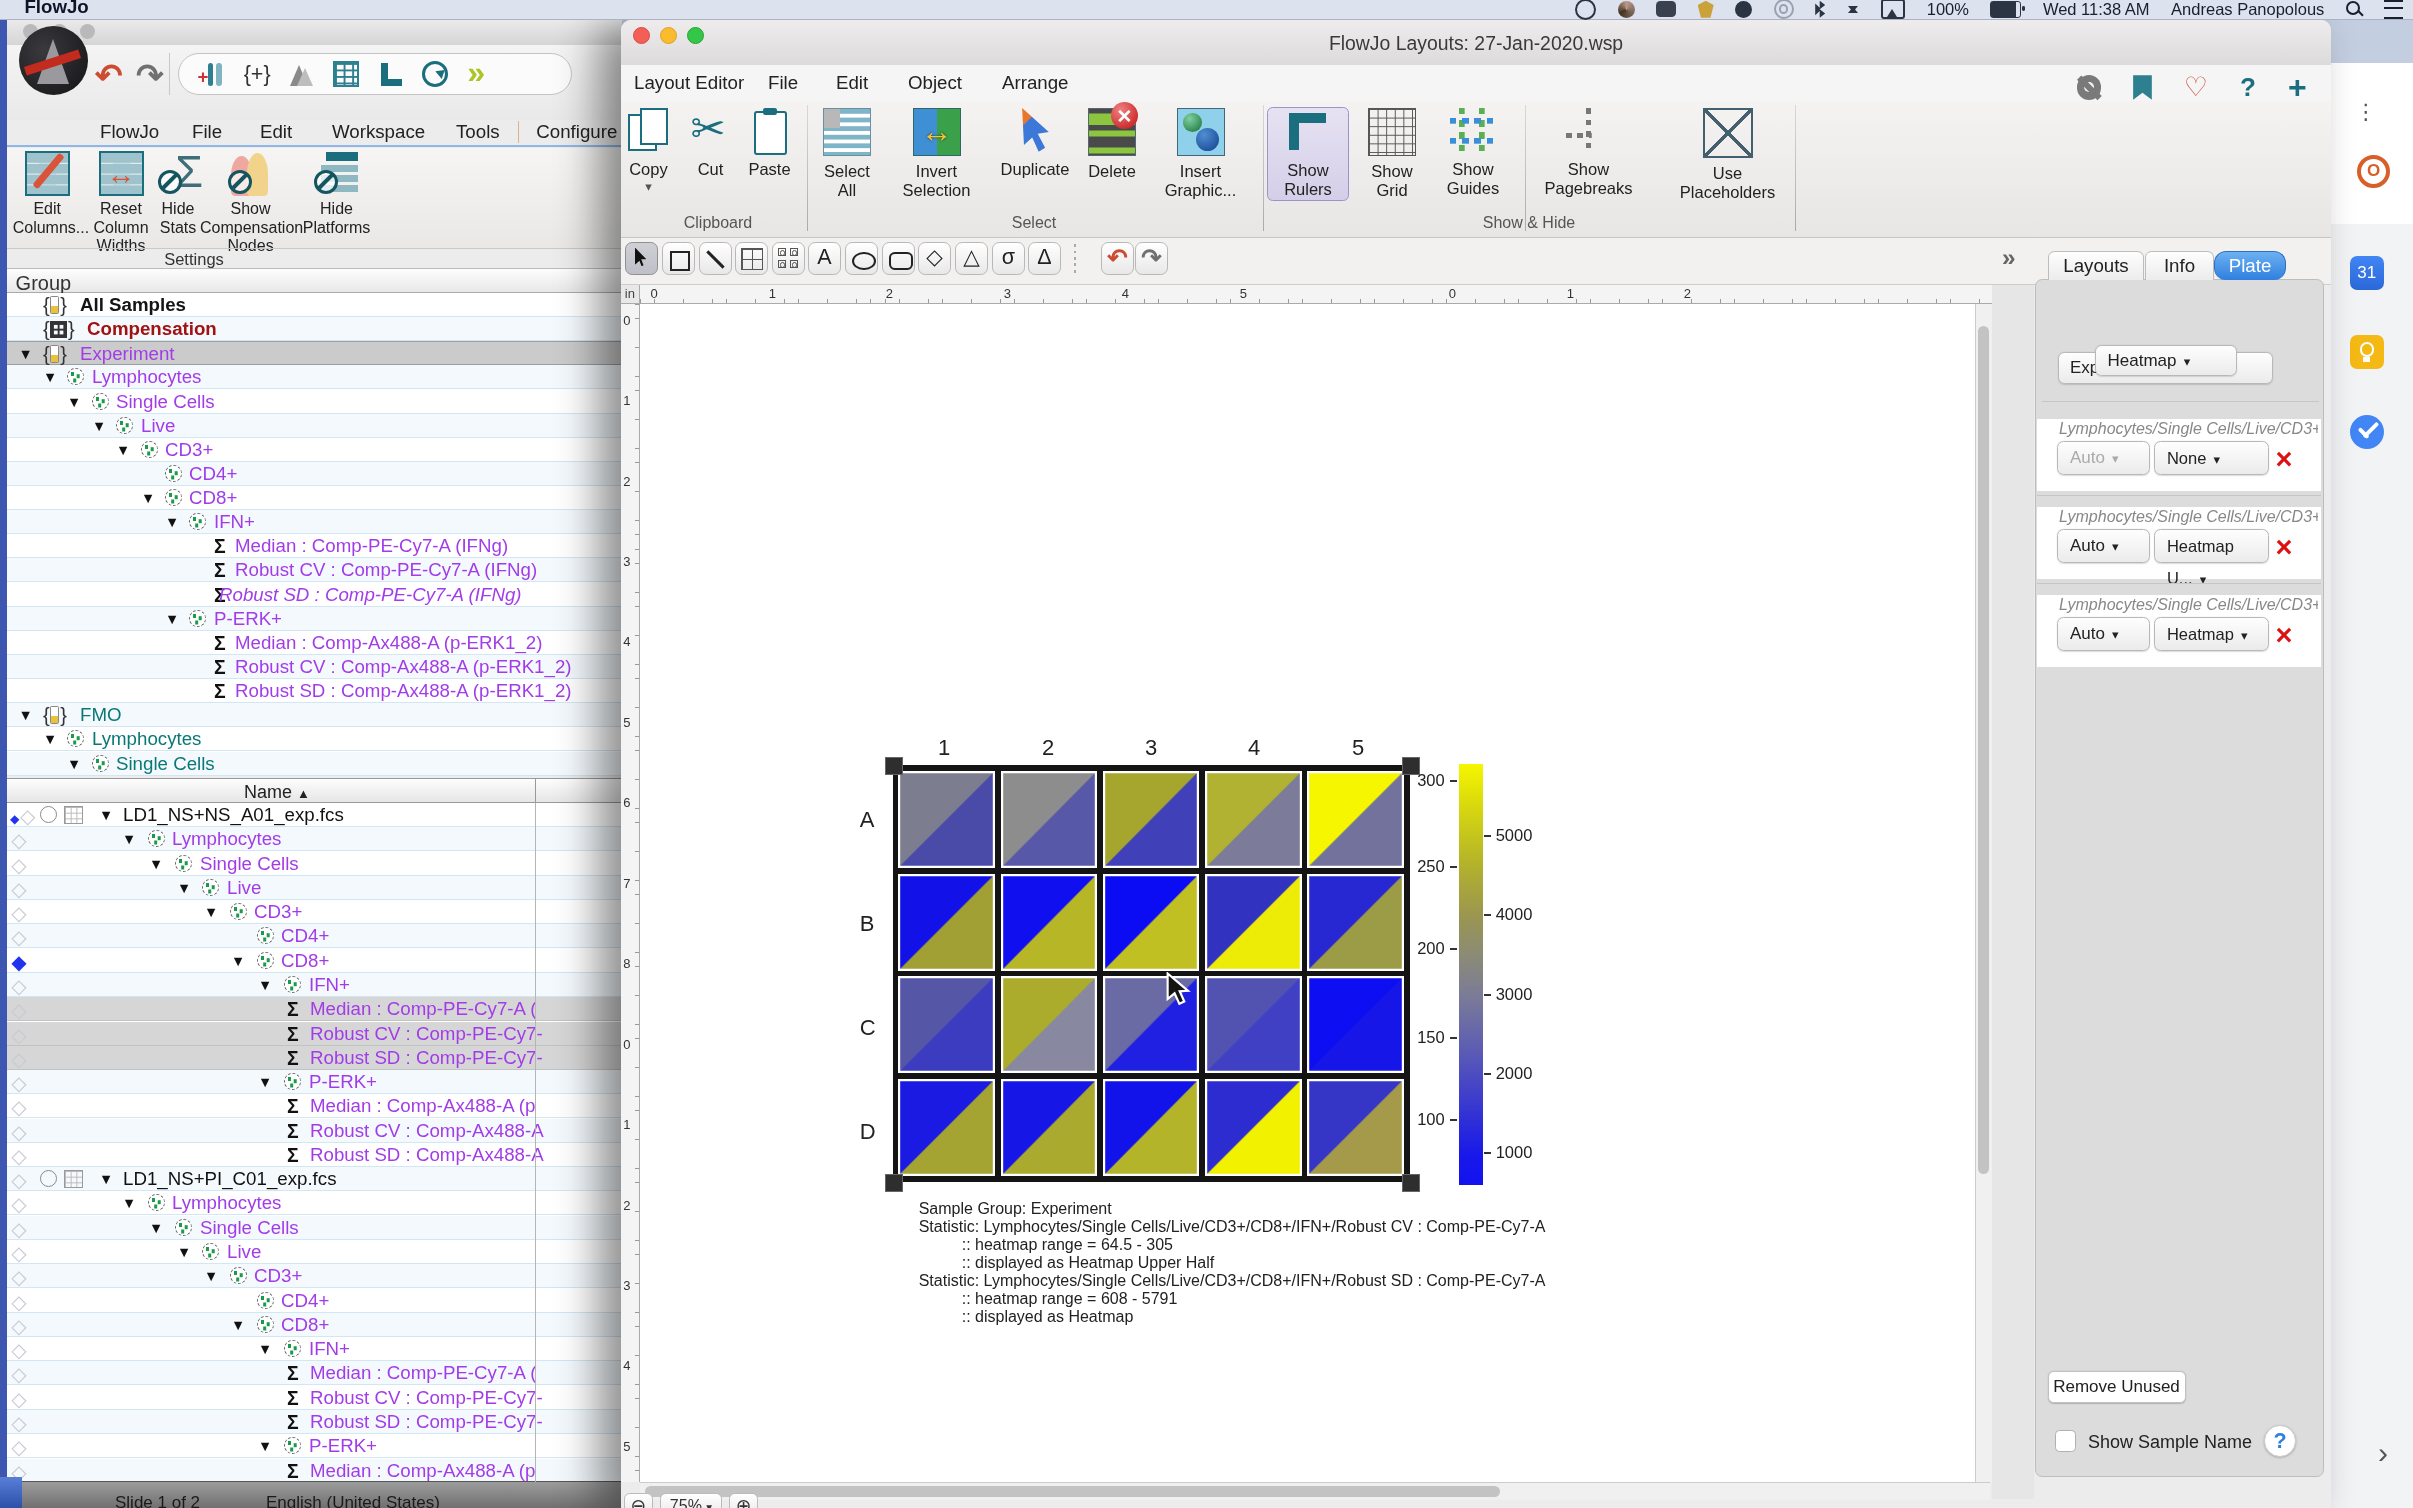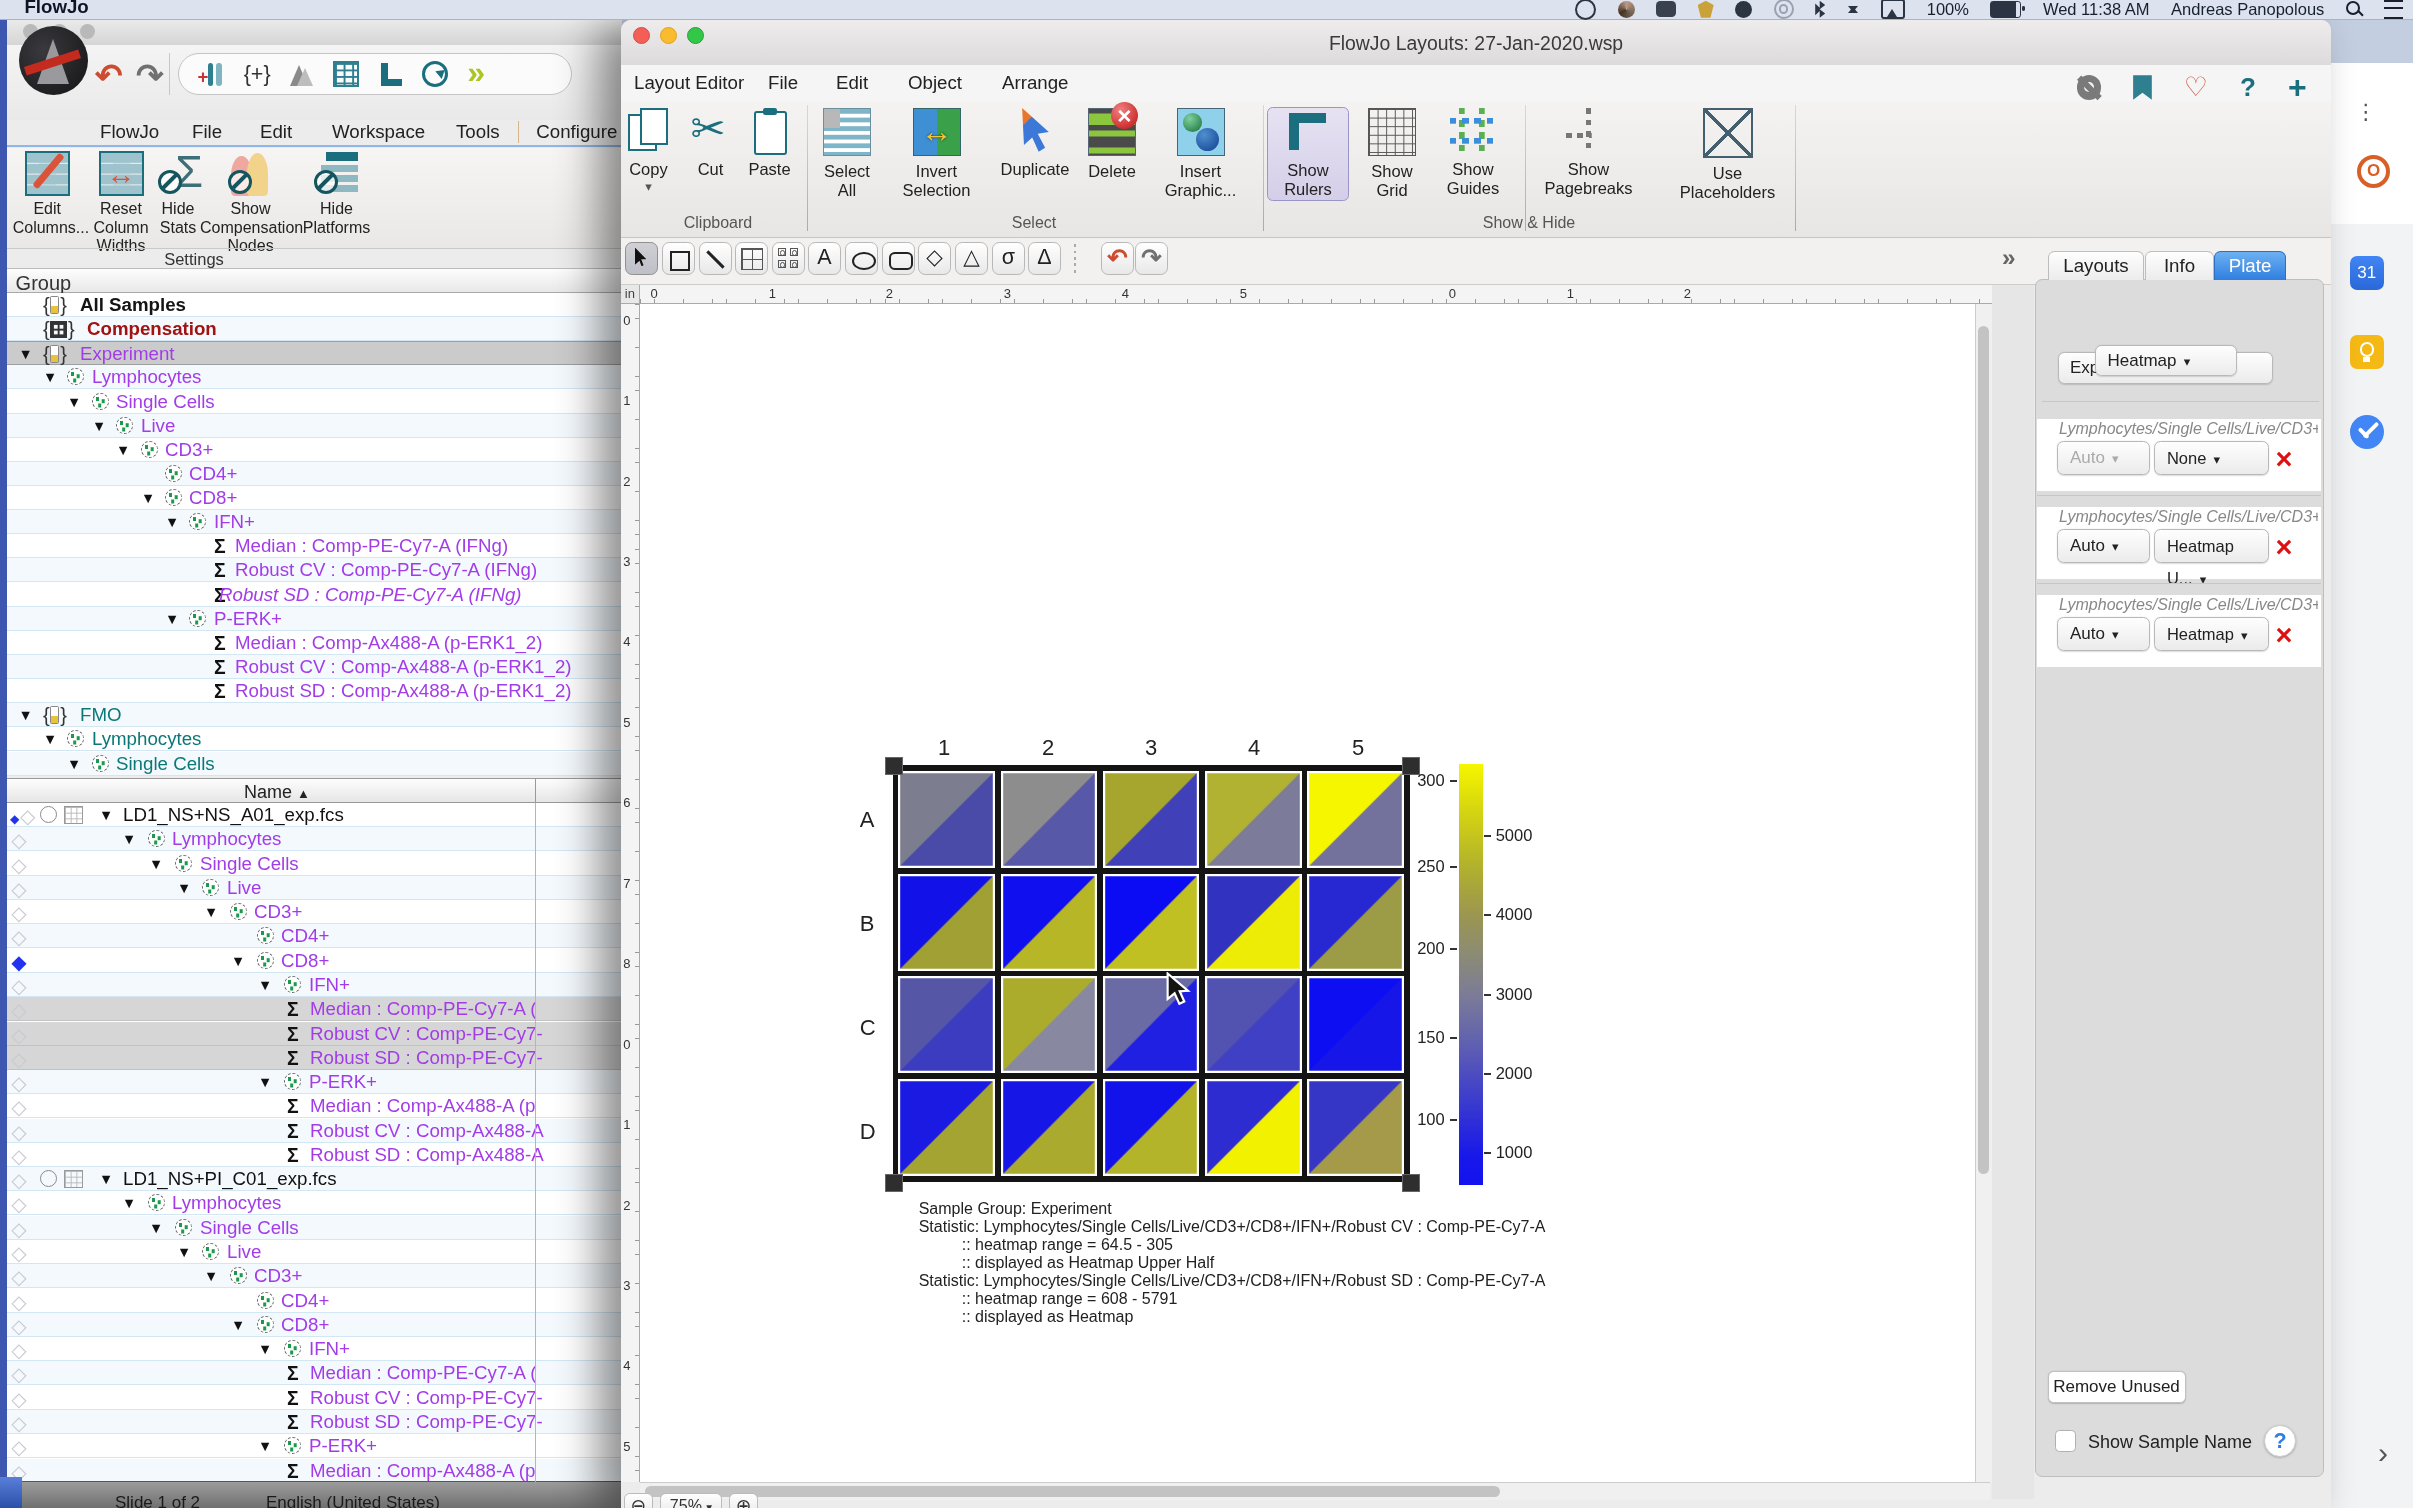--- a/index.html
+++ b/index.html
@@ -197,21 +197,21 @@
   .slab-l{position:absolute;width:52px;text-align:right;left:753px;font-size:16.5px;color:#222;}
   .slab-r{position:absolute;left:856px;font-size:16.5px;color:#222;}
   
   #caption{position:absolute;left:279px;top:896px;font-size:16px;color:#222;line-height:18px;}
   .cap-ind{padding-left:43px;}
   
   #cursor{position:absolute;left:524px;top:668px;z-index:9;}
   
   #ptabs{position:absolute;top:231px;height:29px;z-index:4;}
   .ptab{position:absolute;top:0;height:29px;border:0.7px solid #bdbdbd;border-bottom:none;border-radius:6.5px 6.5px 0 0;background:linear-gradient(#fefefe,#ececec);text-align:center;font-size:18.7px;color:#222;line-height:27px;box-sizing:border-box;}
-  .ptab.active{background:linear-gradient(#6db1f2,#2f7fe0);color:#fff;border-color:#2f6fc0;}
+  .ptab.active{background:linear-gradient(#6db1f2,#2f7fe0);color:#fff;border-color:#2f6fc0;border-radius:12px;}
   #panel{position:absolute;left:1414px;top:259px;width:289px;height:1198px;background:#dcdcdc;border:0.7px solid #bdbdbd;border-radius:7.2px;box-sizing:border-box;}
   .drop{position:absolute;border:1.4px solid #b8b8b8;border-radius:6.5px;background:linear-gradient(#fefefe,#ebebeb);font-size:17px;color:#222;line-height:29.5px;padding-left:11.5px;box-sizing:border-box;box-shadow:0 0.7px 1.4px rgba(0,0,0,.15);}
   .drop .dd{font-size:13px;margin-left:7.2px;}
   .drop.disabled{color:#aaa;}
   .statsec{position:absolute;left:1.4px;width:284px;background:#fff;}
   .statpath{position:absolute;left:21.5px;top:1.4px;font-style:italic;font-size:16px;color:#888;white-space:nowrap;overflow:hidden;width:259px;}
   .redx{position:absolute;font-size:29px;font-weight:900;color:#dd1111;line-height:29px;}
   #removeu{position:absolute;left:11.5px;top:1091px;width:136px;height:30px;background:#fff;border:0.7px solid #c0c0c0;border-radius:5.7px;font-size:17px;color:#222;text-align:center;line-height:29px;box-shadow:0 0.7px 1.4px rgba(0,0,0,.2);}
   #ssn-box{position:absolute;left:18.7px;top:1150px;width:21.5px;height:21.5px;border:1.4px solid #b0b0b0;border-radius:4.3px;background:#fff;box-sizing:border-box;}
   #ssn-lab{position:absolute;left:52px;top:1152px;font-size:18px;color:#222;}

